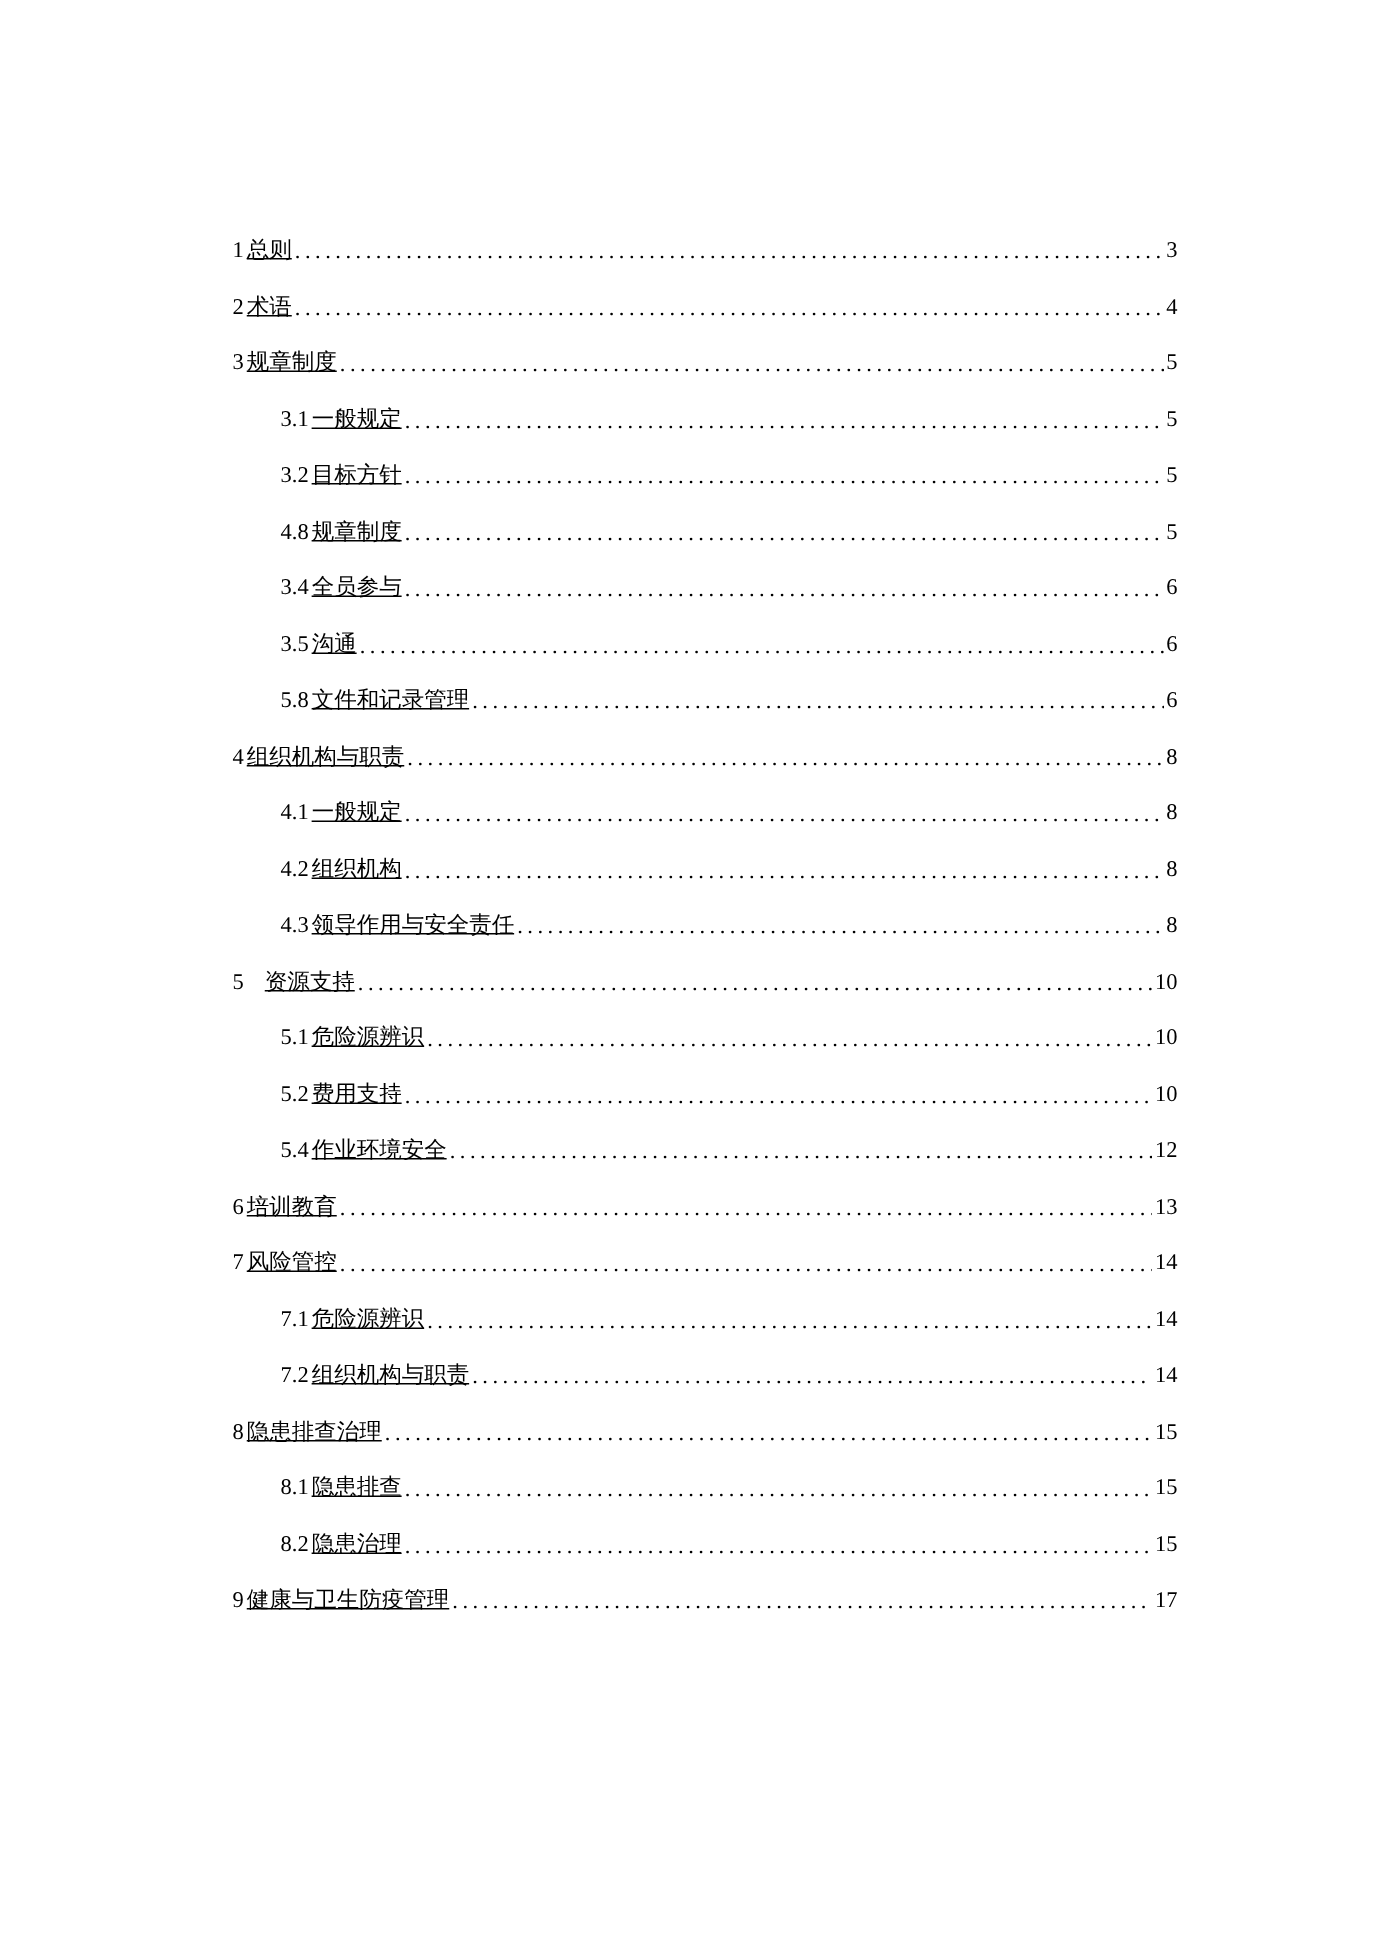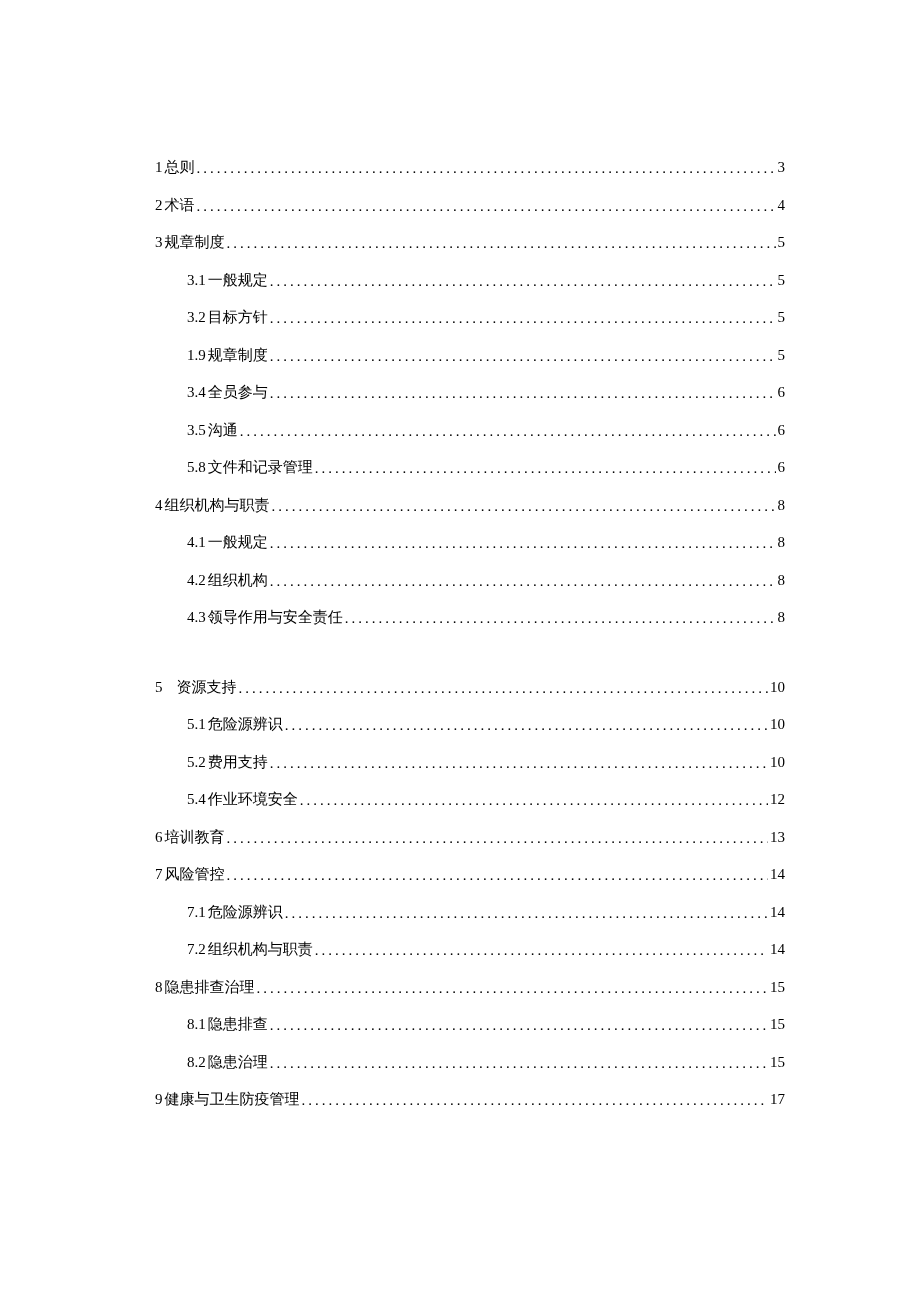--- a/index.html
+++ b/index.html
@@ -32,20 +32,21 @@
     .toc-entry.level-2 {
       padding-left: 32px;
       text-align: center;
     }
     .toc-num {
       flex-shrink: 0;
     }
     .toc-title {
       flex-shrink: 0;
       margin-left: 2px;
+      text-decoration: underline;
     }
     .toc-entry.level-2 .toc-title {
     }
     .toc-leader {
       flex: 1;
       overflow: hidden;
       letter-spacing: 3px;
       margin: 0 2px;
       color: #000;
       position: relative;
@@ -90,21 +91,21 @@
         <span class="toc-leader"></span>
         <span class="toc-page">5</span>
       </div>
       <div class="toc-entry level-2">
         <span class="toc-num">3.2</span>
         <span class="toc-title">目标方针</span>
         <span class="toc-leader"></span>
         <span class="toc-page">5</span>
       </div>
       <div class="toc-entry level-2">
-        <span class="toc-num">1.9</span>
+        <span class="toc-num">4.8</span>
         <span class="toc-title">规章制度</span>
         <span class="toc-leader"></span>
         <span class="toc-page">5</span>
       </div>
       <div class="toc-entry level-2">
         <span class="toc-num">3.4</span>
         <span class="toc-title">全员参与</span>
         <span class="toc-leader"></span>
         <span class="toc-page">6</span>
       </div>
@@ -139,21 +140,21 @@
         <span class="toc-page">8</span>
       </div>
       <div class="toc-entry level-2">
         <span class="toc-num">4.3</span>
         <span class="toc-title">领导作用与安全责任</span>
         <span class="toc-leader"></span>
         <span class="toc-page">8</span>
       </div>
       <div class="toc-entry level-1">
         <span class="toc-num">5</span>
-        <span class="toc-title" style="margin-left: 14px; margin-top: 32px;">资源支持</span>
+        <span class="toc-title" style="margin-left: 14px;">资源支持</span>
         <span class="toc-leader"></span>
         <span class="toc-page">10</span>
       </div>
       <div class="toc-entry level-2">
         <span class="toc-num">5.1</span>
         <span class="toc-title">危险源辨识</span>
         <span class="toc-leader"></span>
         <span class="toc-page">10</span>
       </div>
       <div class="toc-entry level-2">

